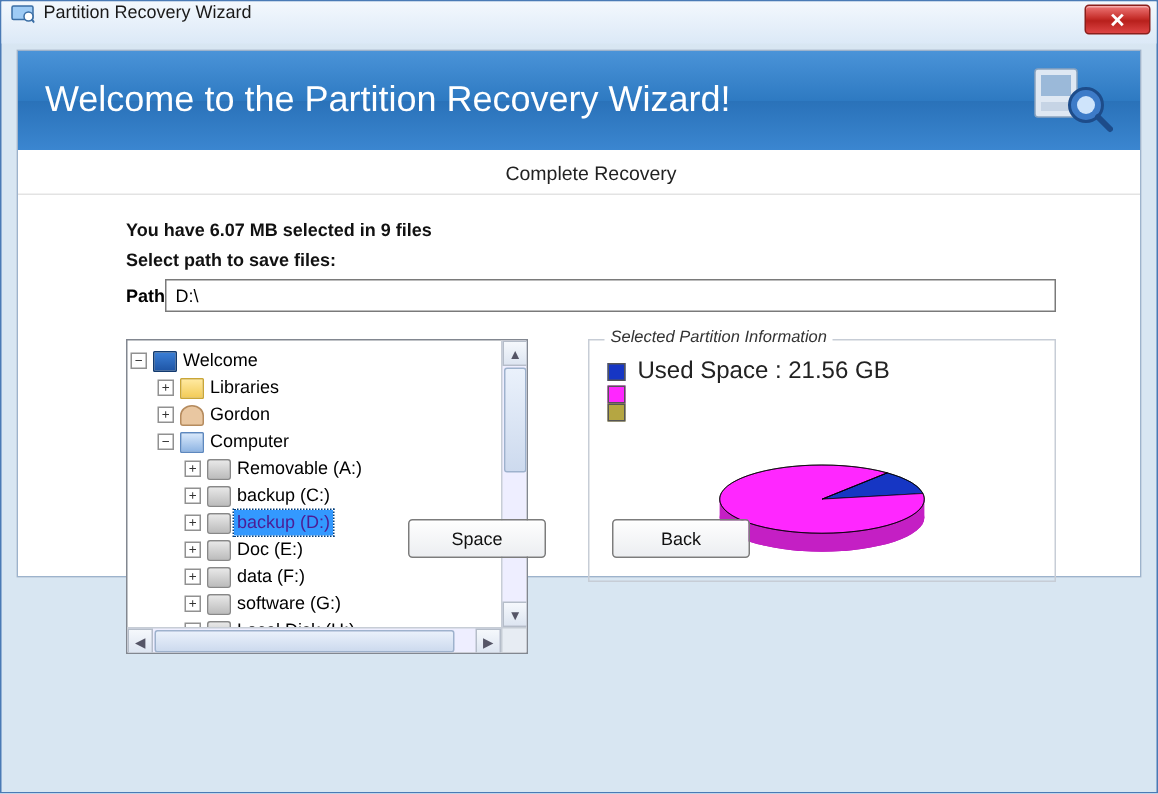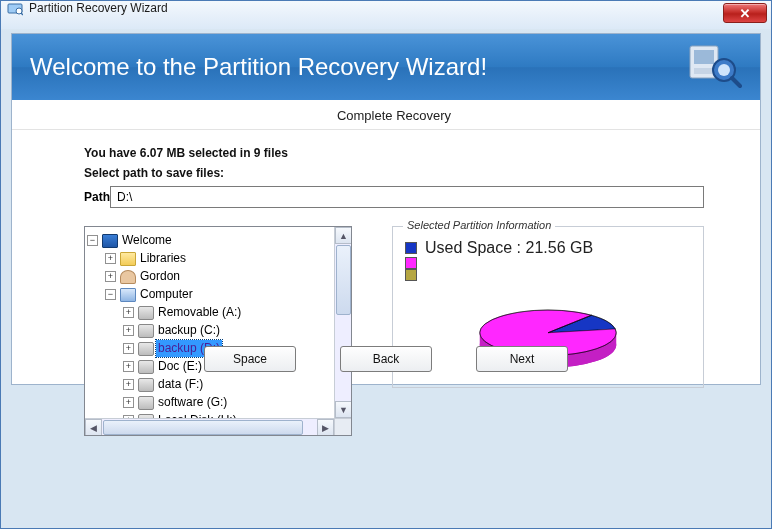--- a/index.html
+++ b/index.html
@@ -322,17 +322,16 @@
                 </svg>
             </div>
           </div>
         </div>
       </div>
     </div>
 
     <div class="button-row">
       <button class="btn-std">Space</button>
       <button class="btn-std">Back</button>
-      <button class="btn-std">Next</button>
     </div>
 
   </div>
 </div>
 
 </body></html>

